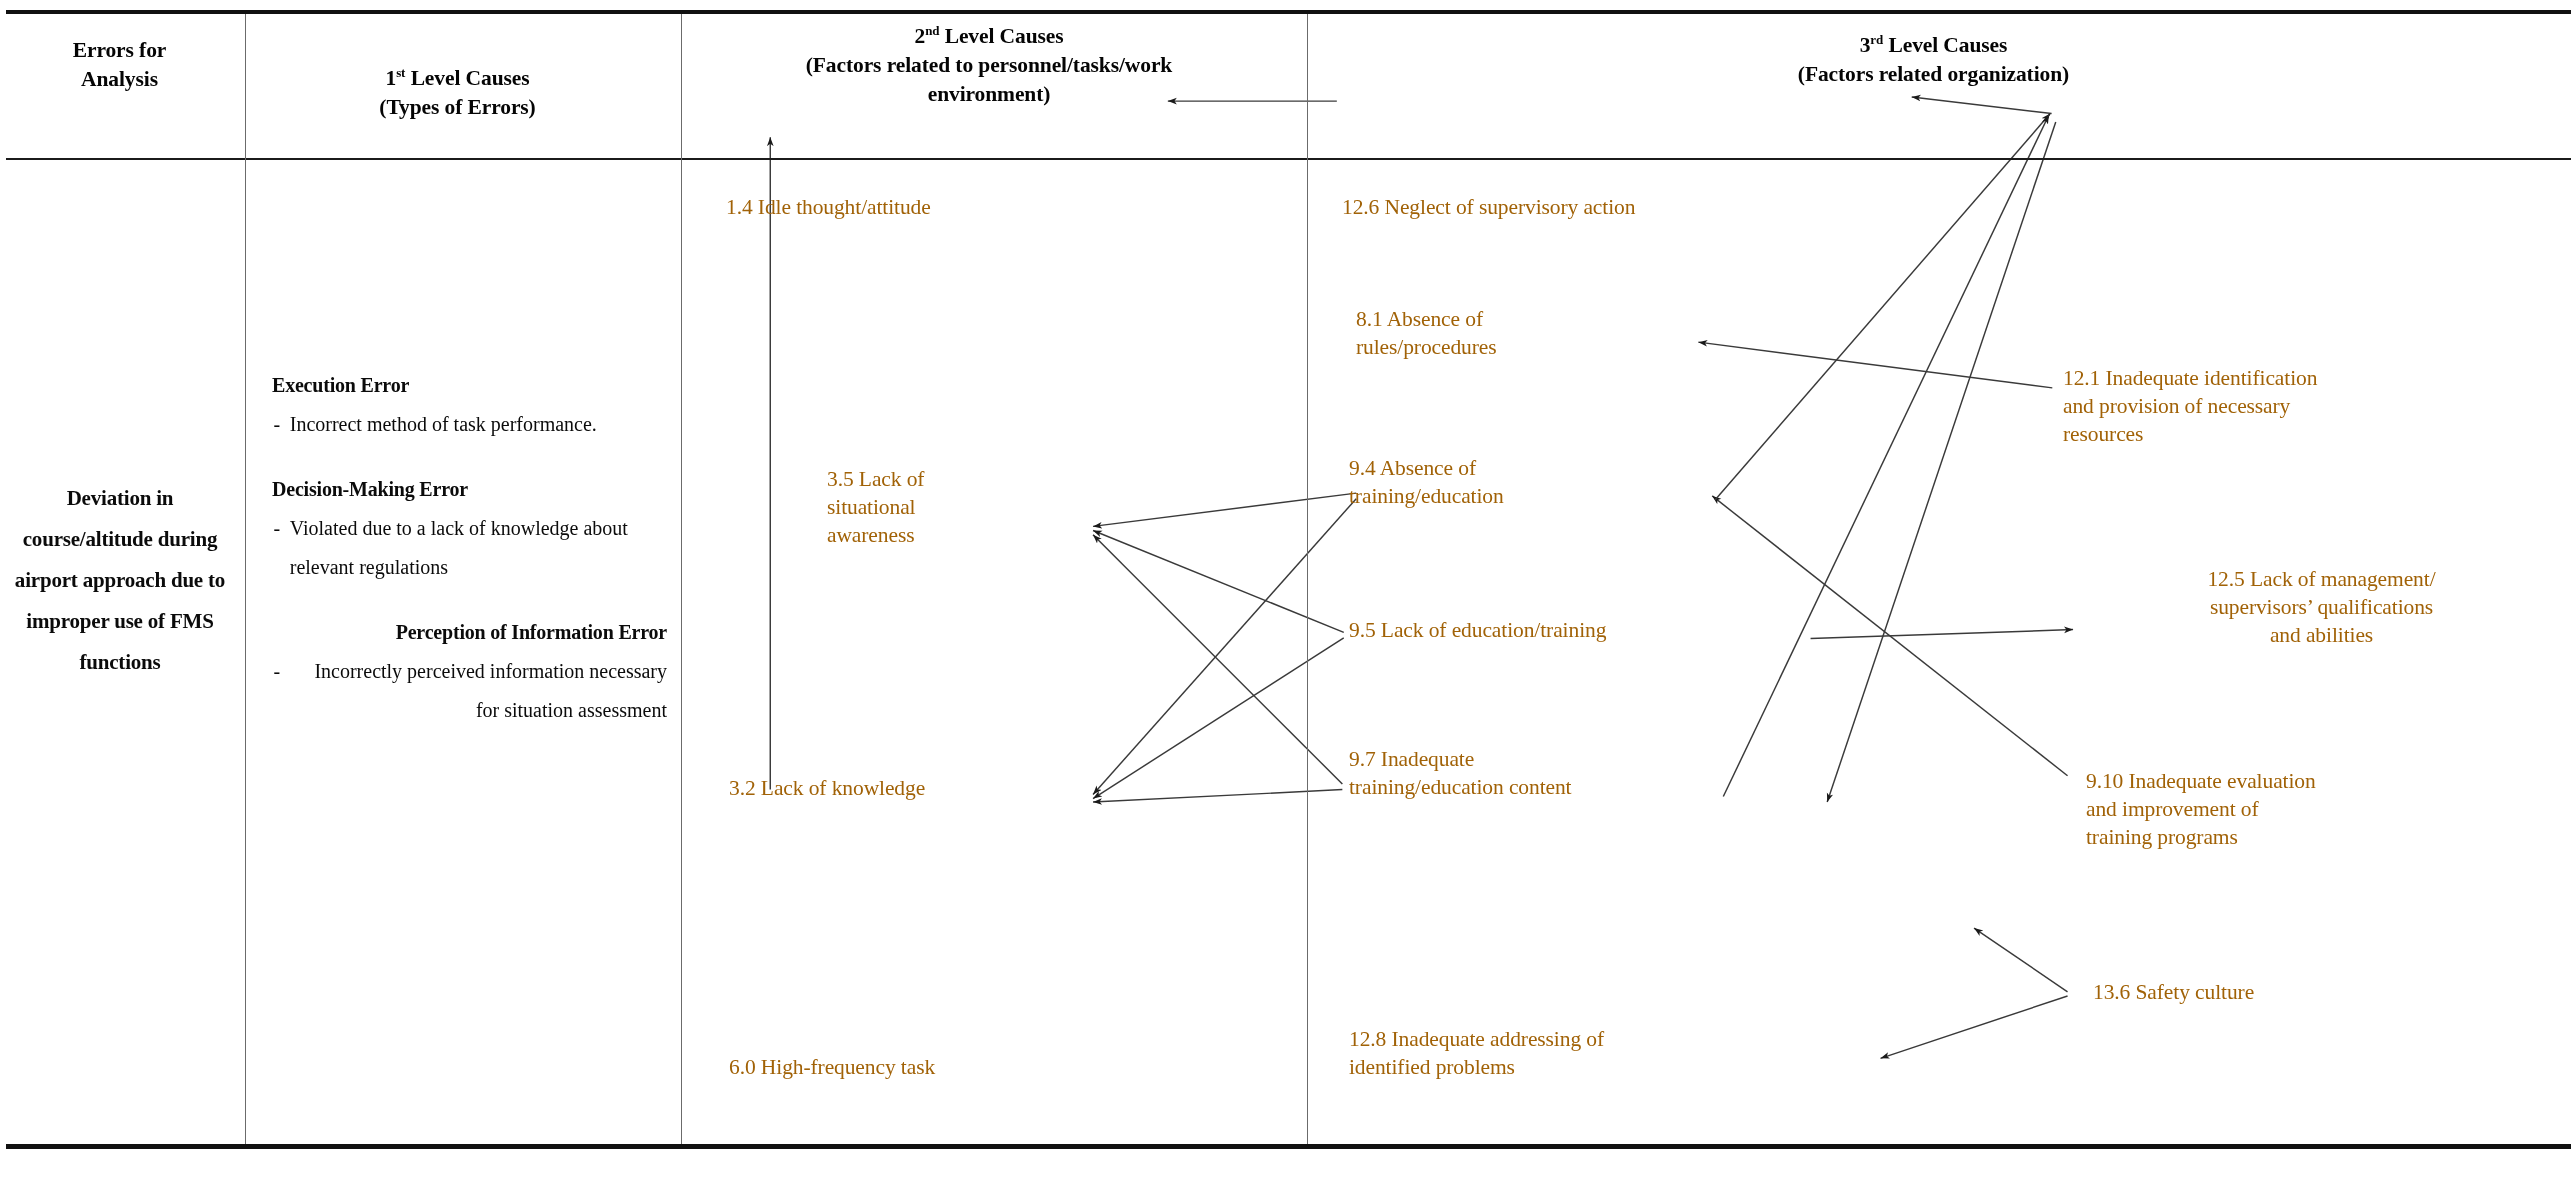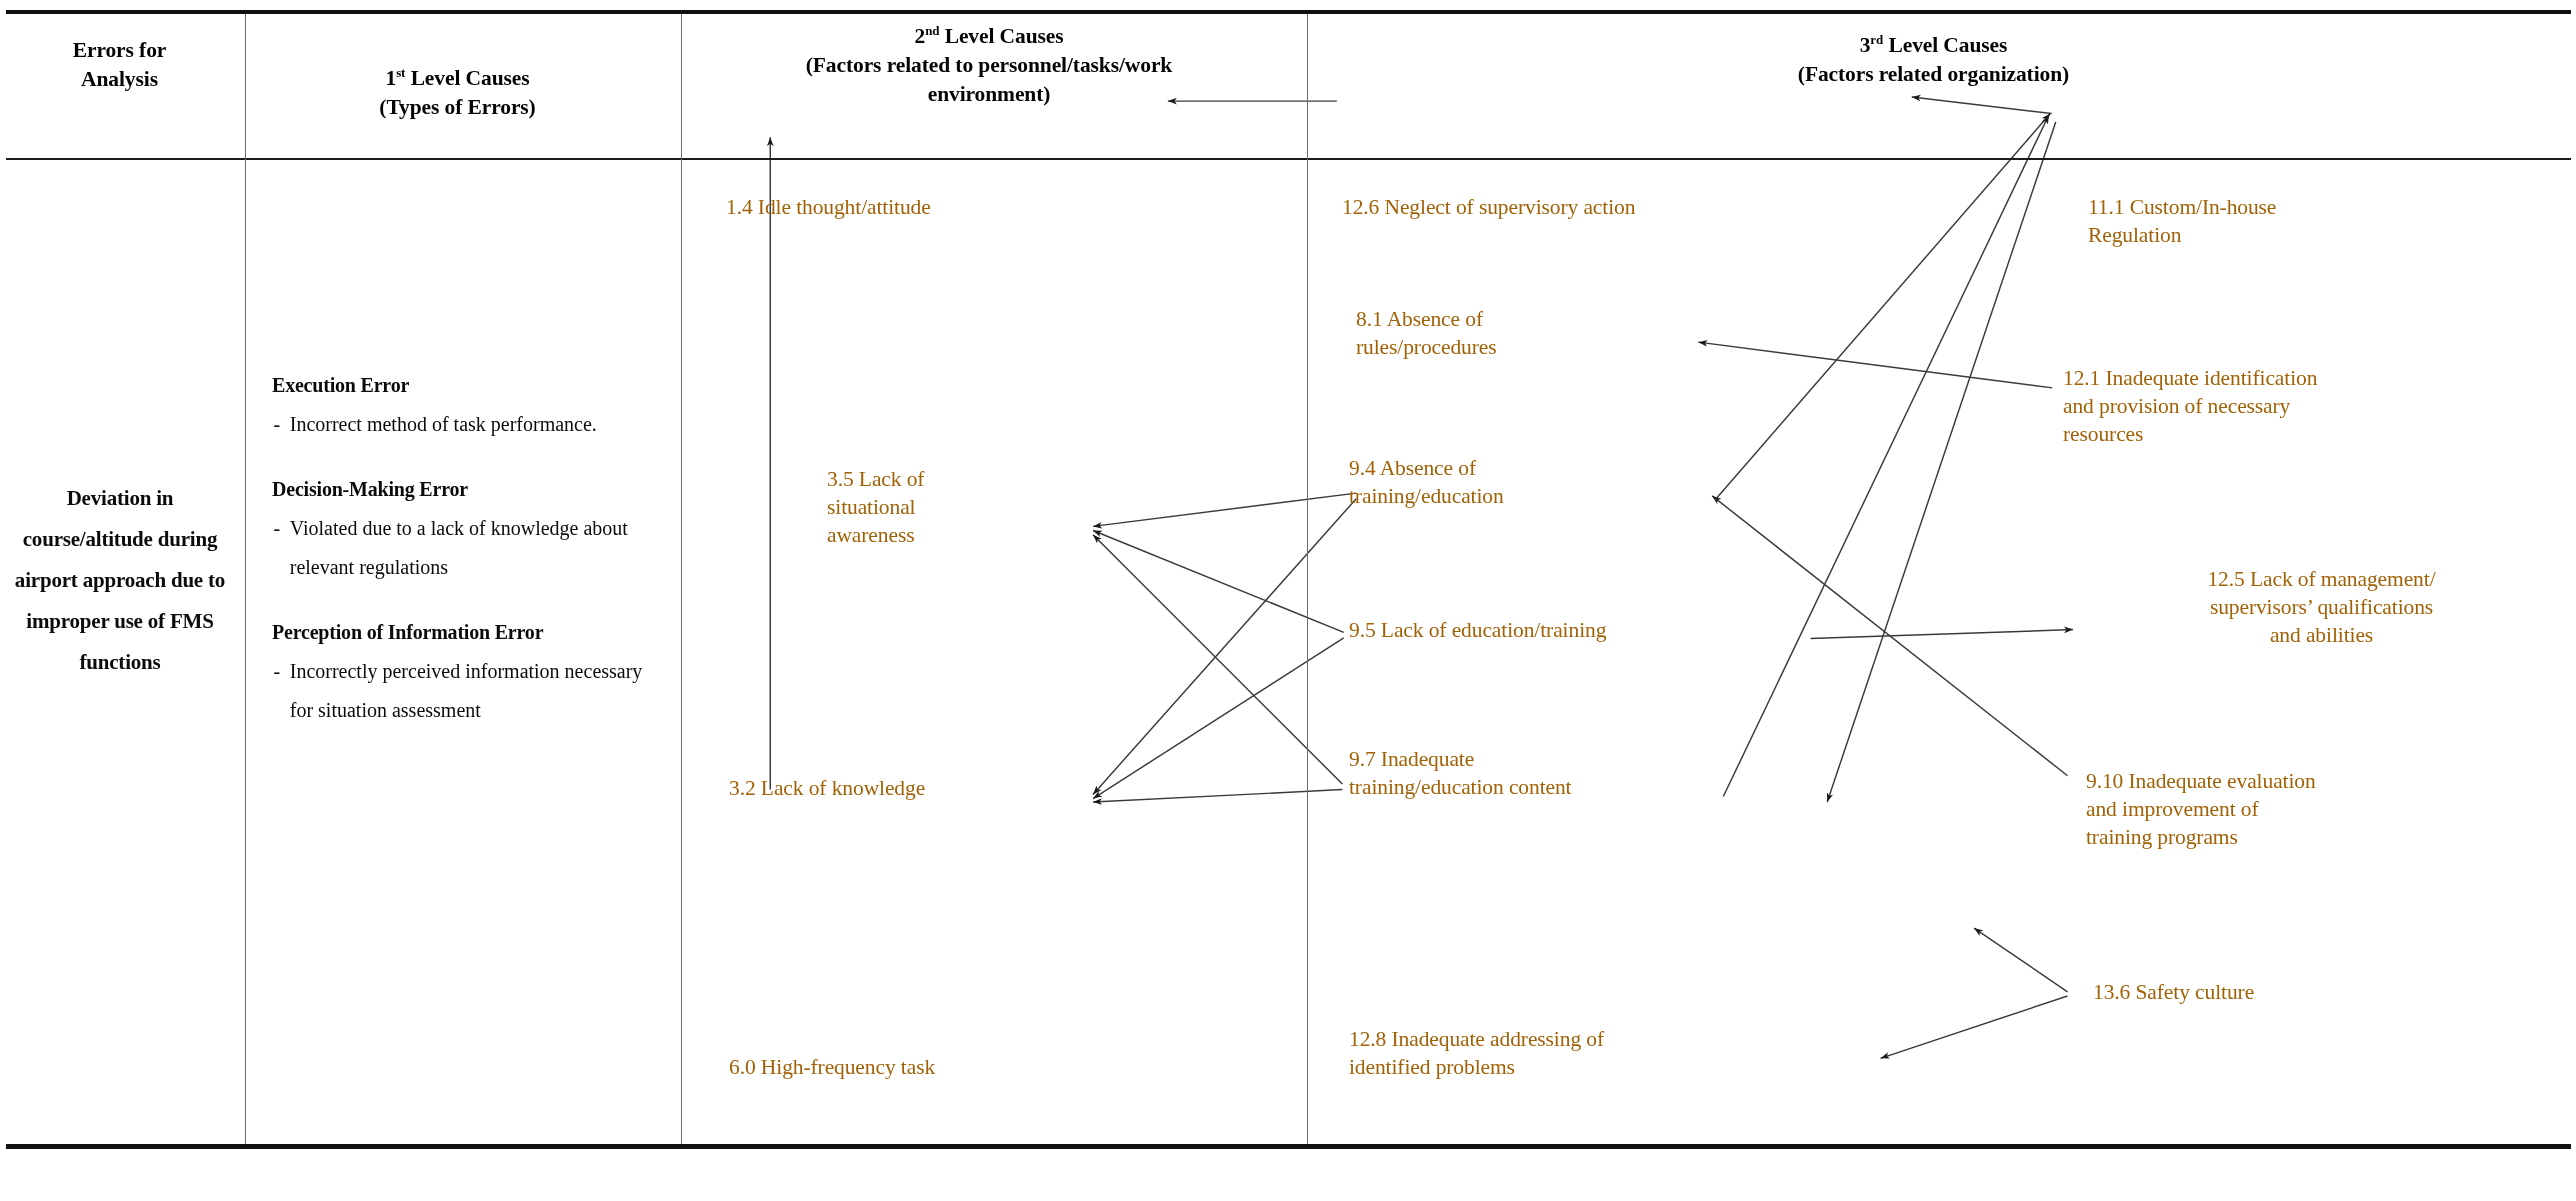--- a/index.html
+++ b/index.html
@@ -71,21 +71,21 @@
     letter-spacing:-0.2px;
   }
 
   
   .c2{
     left:251px; top:366px; width:416px;
     font-size:20px;
     line-height:39px;
   }
   .c2 .grp{margin-bottom:26px;margin-left:21px;}
-  .c2 .grp:last-child{margin-bottom:0;}
+  .c2 .grp:last-child{margin-bottom:0;text-align:right;}
   .c2 .ttl{font-weight:bold; letter-spacing:-0.2px;}
   .c2 .li{display:flex; gap:9.7px; padding-left:1.4px;}
   .c2 .li .dash{flex:0 0 auto;}
   .c2 .li .txt{flex:1 1 auto;}
 
   
   .node{
     position:absolute;
     font-size:21.5px;
     line-height:28px;
@@ -218,22 +218,20 @@
 
   <div class="node" style="left:1349px; top:616px; width:485px;">9.5 Lack of education/training</div>
 
   <div class="node" style="left:1349px; top:745px; width:436px;">9.7 Inadequate
 training/education content</div>
 
 
   <div class="node" style="left:1349px; top:1025px; width:485px;">12.8 Inadequate addressing of
 identified problems</div>
 
-  <div class="node" style="left:2088px; top:193px; width:443px;">11.1 Custom/In-house
-Regulation</div>
 
   <div class="node" style="left:2063px; top:364px; width:485px;">12.1 Inadequate identification
 and provision of necessary
 resources</div>
 
   <div class="node" style="left:2086px; top:565px; width:471px;text-align:center;">12.5 Lack of management/
 supervisors’ qualifications
 and abilities</div>
 
   <div class="node" style="left:2086px; top:767px; width:471px;">9.10 Inadequate evaluation

